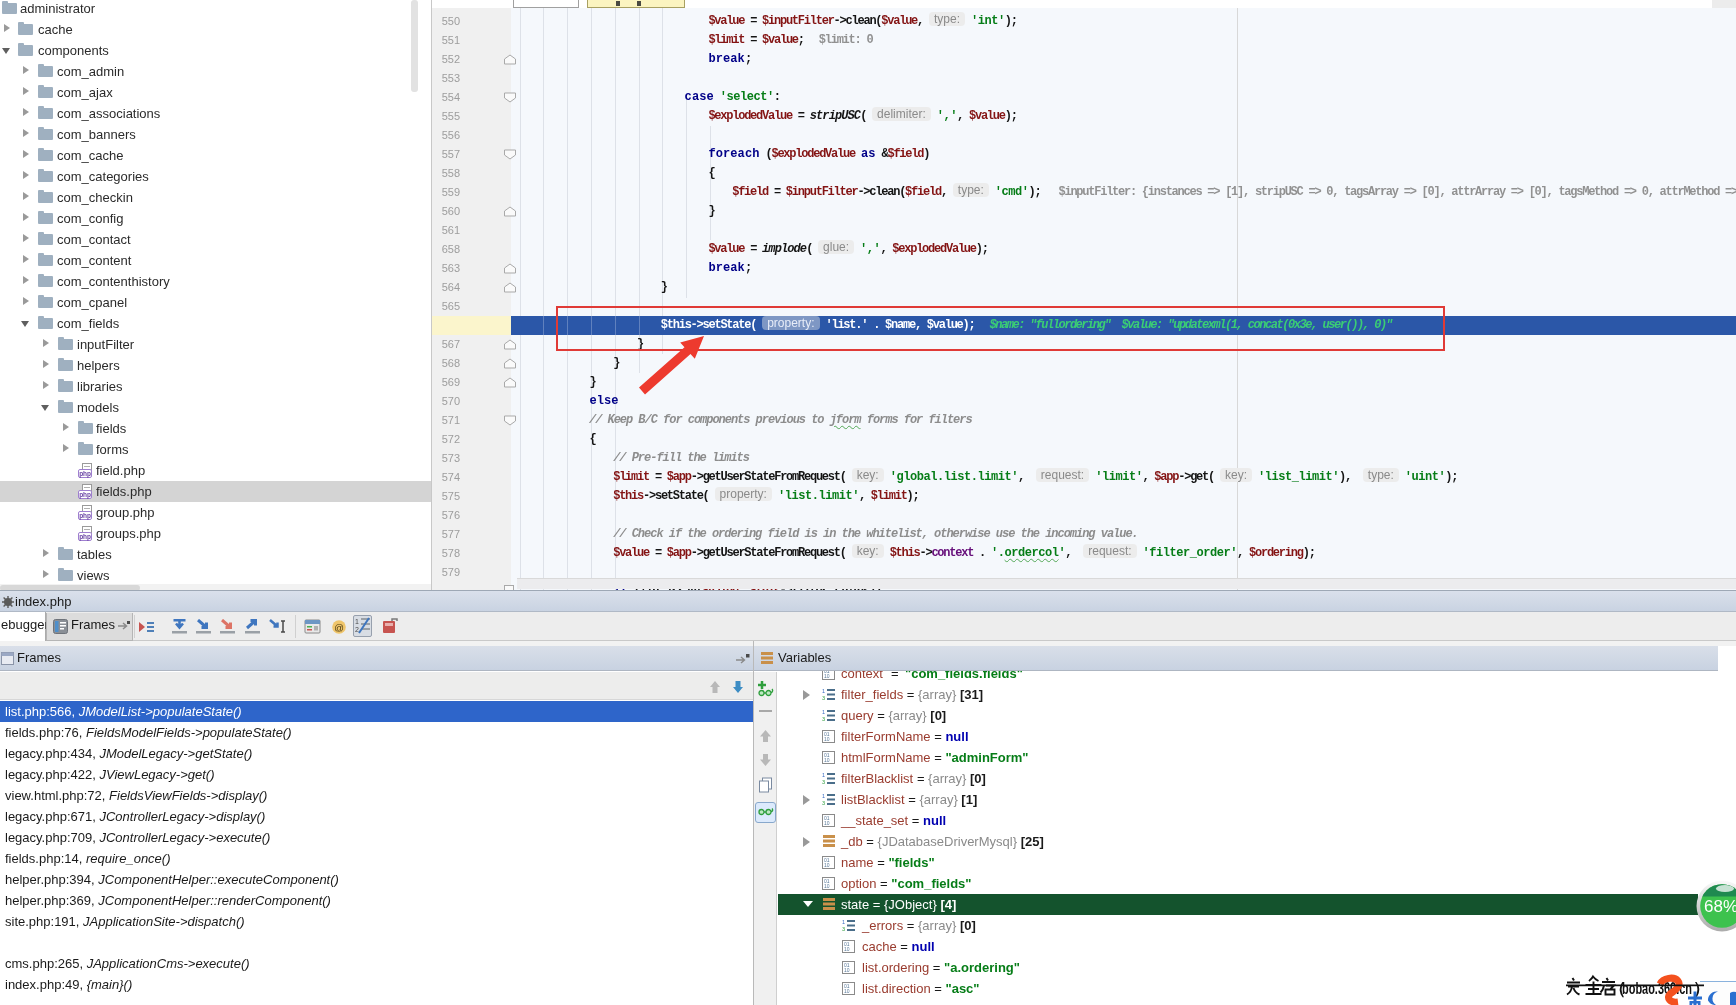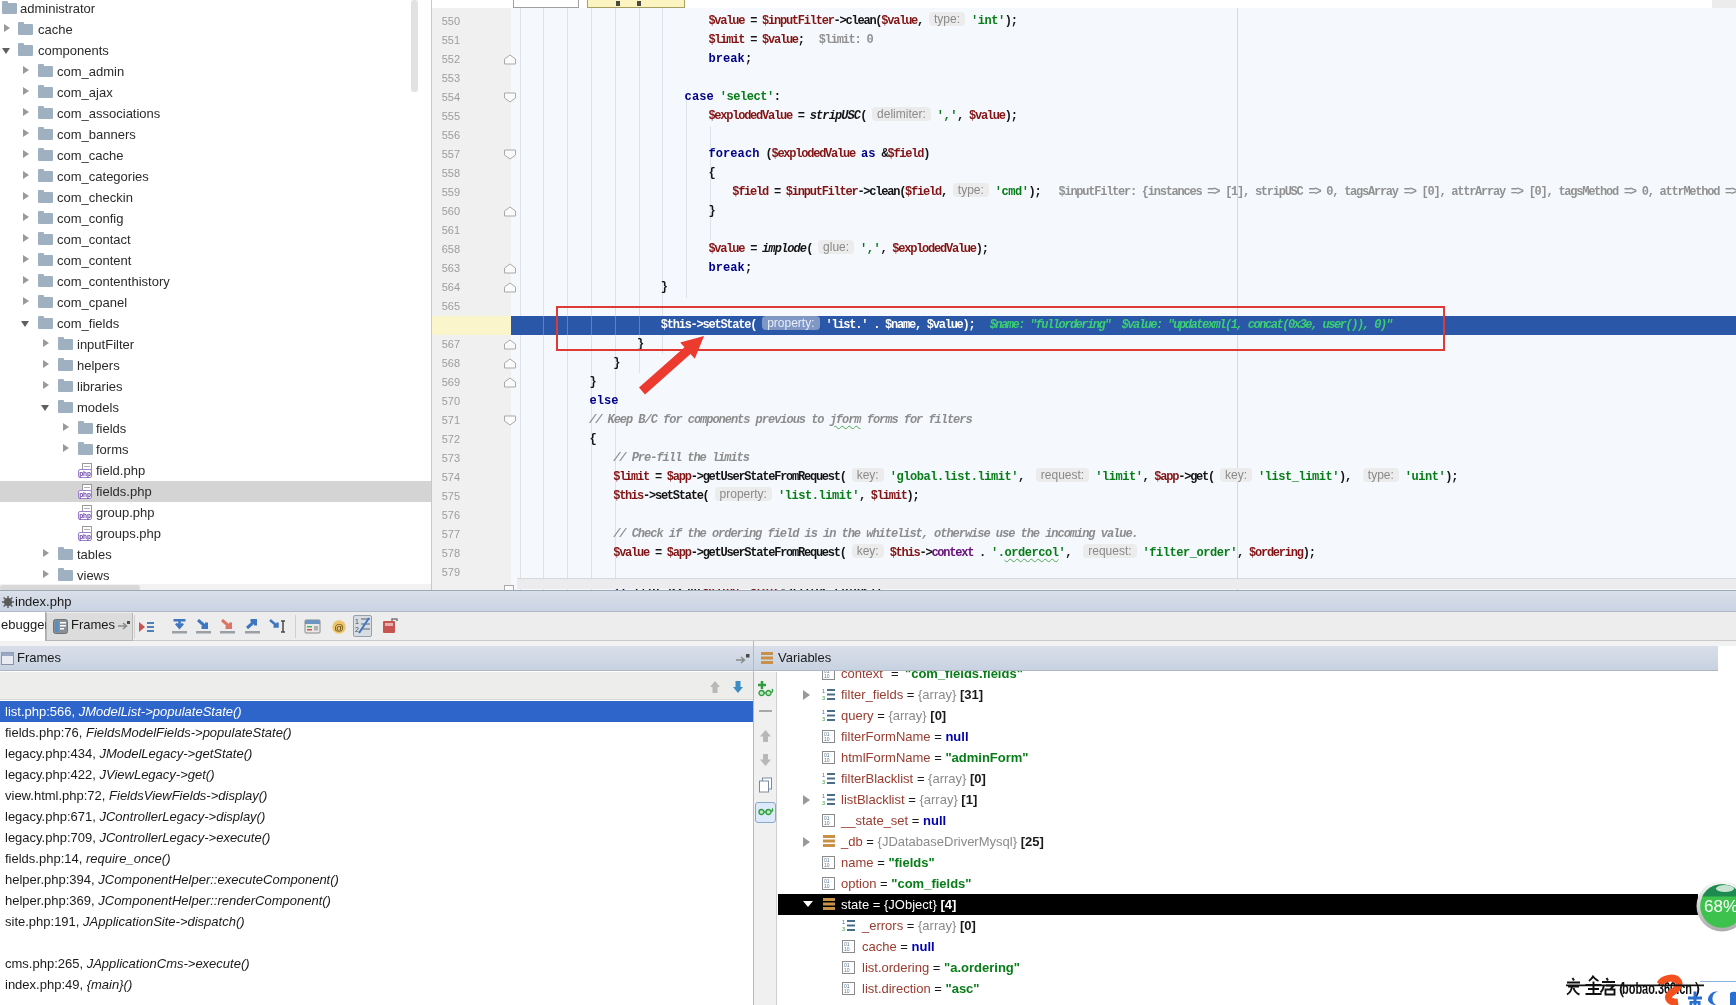--- a/index.html
+++ b/index.html
@@ -66,21 +66,21 @@
   #splitv { left:753px; top:641px; width:1px; height:364px; background:#b9b9b9; }
   #vartool { left:754px; top:672px; width:23px; height:333px; background:#f0f0f0; border-right:1px solid #cfcfcf; }
   #vars { left:778px; top:671px; width:958px; height:334px; background:#fff; overflow:hidden; }
   .vrow { position:absolute; height:21px; line-height:21px; font-size:13px; white-space:nowrap; }
   .vn { color:#993b2e; }
   .veq { color:#1a1a1a; }
   .vty { color:#8a8a8a; }
   .vct { color:#1a1a1a; font-weight:bold; }
   .vnull { color:#0000b0; font-weight:bold; }
   .vstr { color:#067d17; font-weight:bold; }
-  .vsel { background:#000000; }
+  .vsel { background:#14532d; }
   .vsel span { color:#fff !important; }
 </style>
 </head>
 <body>
 
 <div class="abs" id="tree">
   <div class="trow" style="top:-2.5px">
       <span class="fold" style="left:2px"></span>
       <span class="lbl" style="left:20px">administrator</span>
     </div>

